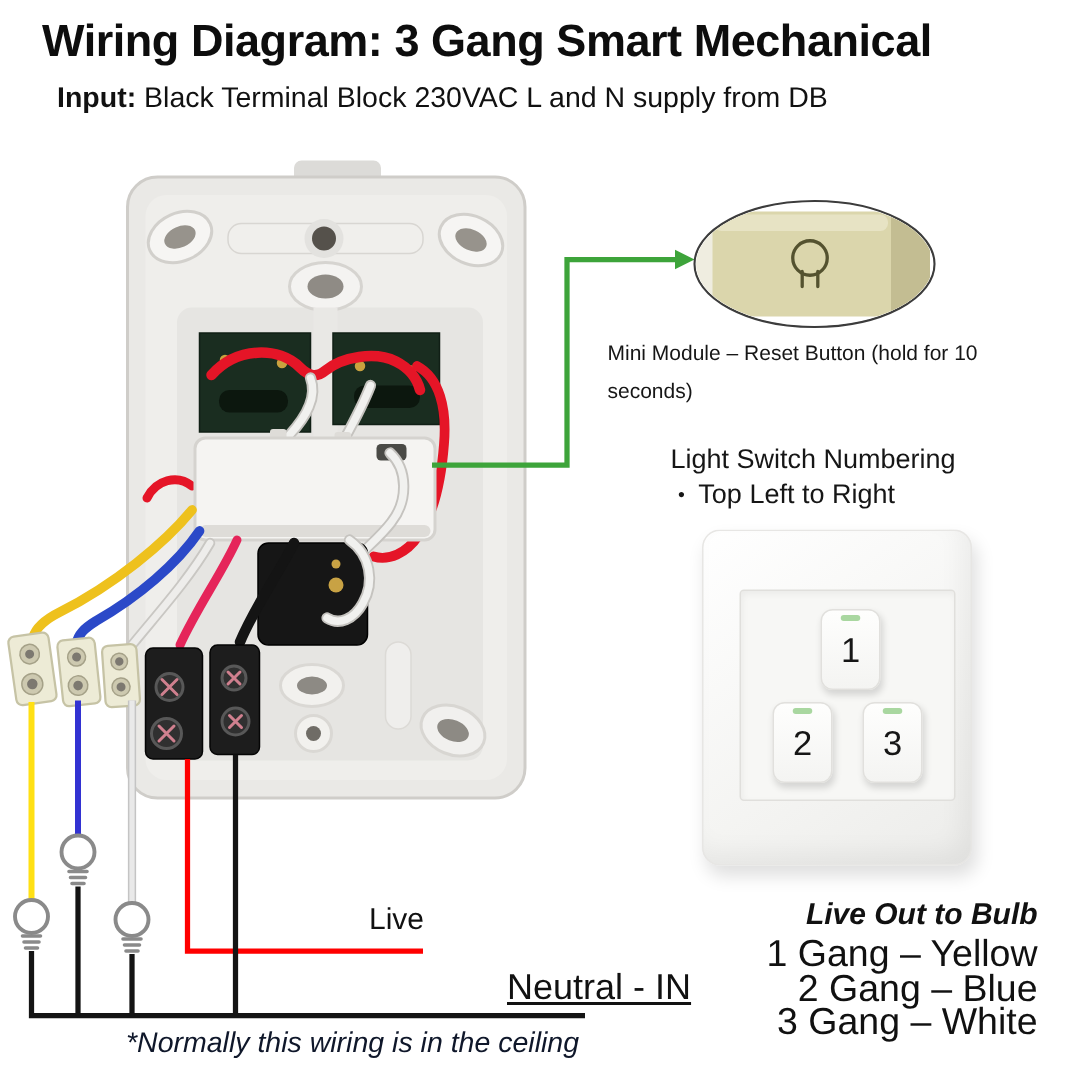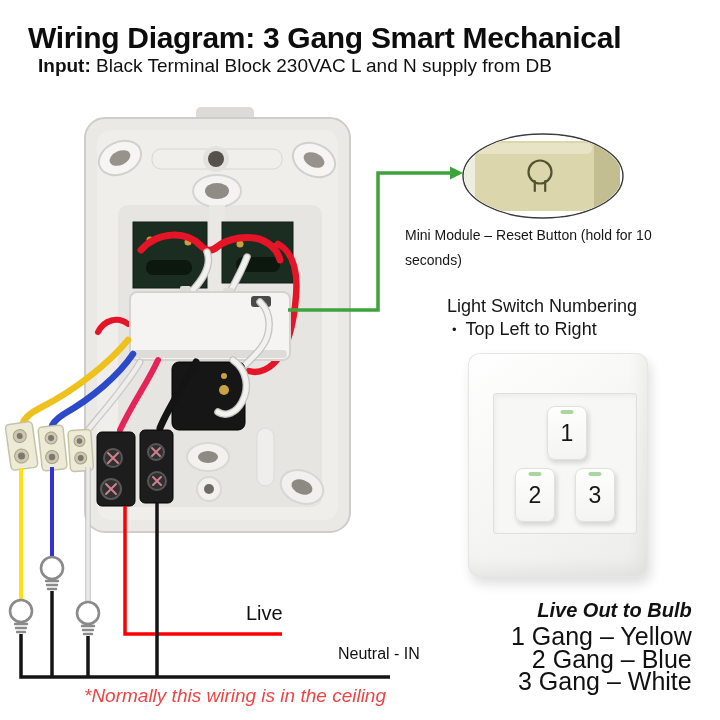--- a/index.html
+++ b/index.html
@@ -1,31 +1,31 @@
 <!DOCTYPE html>
 <html><head>
 <meta charset="utf-8">
 <style>
   html,body{margin:0;padding:0;background:#fff;}
   .canvas{position:relative;width:720px;height:720px;background:#ffffff;overflow:hidden;
           font-family:"Liberation Sans", sans-serif;color:#111;}
   .canvas svg{position:absolute;left:0;top:0;}
   .abs{position:absolute;}
-  .title{left:28px;top:21px;font-size:30px;font-weight:bold;letter-spacing:-0.3px;white-space:nowrap;color:#0d0d0d;text-align:center;}
+  .title{left:28px;top:11px;font-size:30px;font-weight:bold;letter-spacing:-0.3px;white-space:nowrap;color:#0d0d0d;text-align:center;}
   .io{left:38px;font-size:19px;color:#111;white-space:nowrap;}
   .io .lbl{font-weight:bold;}
   .io-input{top:55px;}
   .io-output{top:81px;}
   .mini-note{left:405px;top:223px;width:298px;font-size:14px;line-height:25px;color:#161616;}
   .num-heading{left:447px;top:296px;font-size:18px;color:#161616;}
   .num-bullet{left:452px;top:319px;font-size:18px;color:#161616;display:flex;align-items:center;}
   .num-bullet .dot{font-size:13px;margin-right:9px;}
   .live-label{left:246px;top:602px;font-size:20px;}
-  .neutral-label{left:338px;top:645px;font-size:16px;}
-  .footnote{left:84px;top:685px;font-size:19px;font-style:italic;color:#ef4444;}
+  .neutral-label{left:338px;top:645px;font-size:24px;text-decoration:underline;}
+  .footnote{left:84px;top:685px;font-size:19px;font-style:italic;color:#0f172a;}
   .legend{left:511px;top:599px;text-align:right;}
   .legend-heading{font-size:20px;font-weight:bold;font-style:italic;margin-bottom:3px;white-space:nowrap;}
   .legend-item{font-size:25px;line-height:22.5px;white-space:nowrap;}
   
   .plate{left:468px;top:353px;width:180px;height:224px;border-radius:12px;
          background:linear-gradient(145deg,#ffffff 0%,#f4f4f2 60%,#ececea 100%);
          box-shadow:inset 0 0 0 1px #e7e6e4, 3px 7px 12px rgba(0,0,0,0.13), inset -7px -9px 16px rgba(0,0,0,0.05);}
   .plate-inner{position:absolute;left:25px;top:40px;width:142px;height:139px;border:1px solid #e0dfdc;
          border-radius:3px;background:#f7f7f5;box-shadow:inset 1px 2px 5px rgba(0,0,0,0.05);}
   .btn{position:absolute;width:38px;height:52px;border-radius:8px;border:1px solid #e1e0dd;

